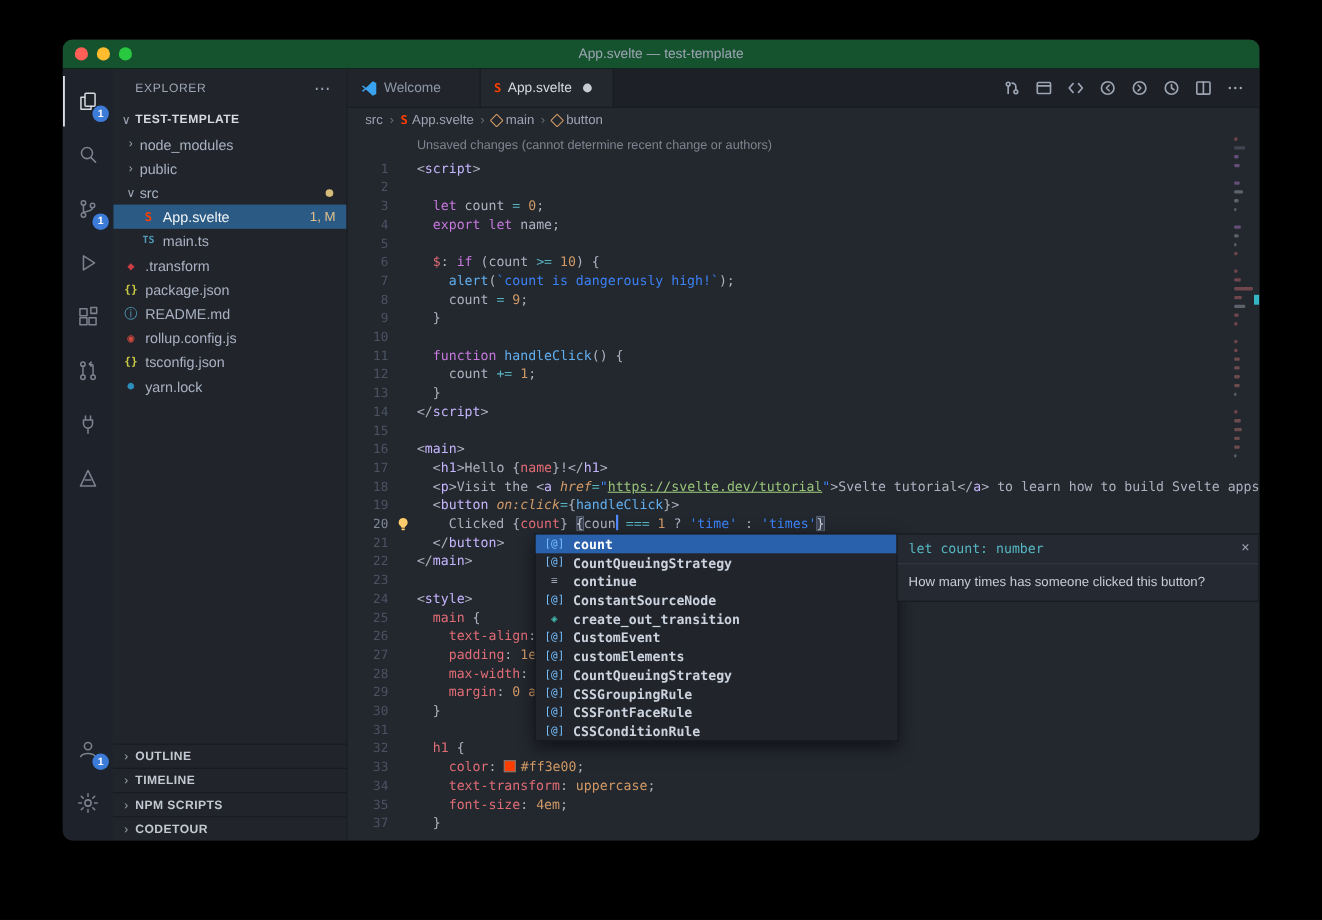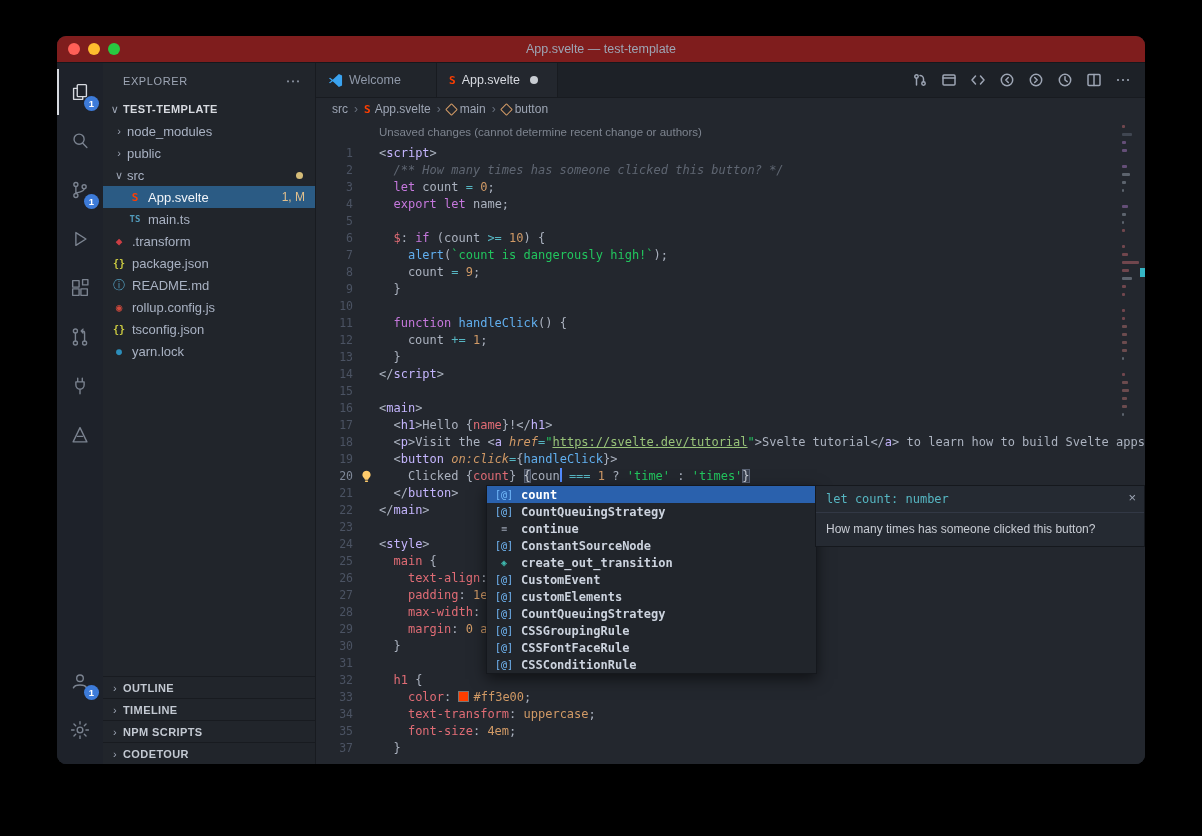--- a/index.html
+++ b/index.html
@@ -1,20 +1,20 @@
 <!DOCTYPE html>
 <html><head>
 <meta charset="utf-8">
 <style>
   html,body{margin:0;padding:0;width:1202px;height:836px;background:#000;overflow:hidden;
     font-family:"Liberation Sans",sans-serif;-webkit-font-smoothing:antialiased;}
   .window{position:absolute;left:57px;top:36px;width:1088px;height:728px;background:#23272e;
     border-radius:9px;overflow:hidden;box-shadow:0 30px 80px rgba(0,0,0,.75);font-size:13px;color:#9da5b4;}
   
-  .titlebar{height:26px;background:#7f1d1d;border-bottom:1px solid #15181d;display:flex;align-items:center;position:relative;}
+  .titlebar{height:26px;background:#14532d;border-bottom:1px solid #15181d;display:flex;align-items:center;position:relative;}
   .traffic{position:absolute;left:11px;top:7px;display:flex;gap:8px;}
   .tl{width:12px;height:12px;border-radius:50%;}
   .tl.red{background:#ff5f57}.tl.yellow{background:#febc2e}.tl.green{background:#28c840}
   .wtitle{flex:1;text-align:center;font-size:12.5px;color:#9da5b4;}
   .mainrow{display:flex;height:calc(100% - 27px);}
   
   .activitybar{width:46px;background:#1e222a;display:flex;flex-direction:column;justify-content:space-between;
     padding:6px 0 8px;flex:none;}
   .ab-item{width:46px;height:46px;margin-bottom:3px;display:flex;align-items:center;justify-content:center;
     color:#7b8390;position:relative;cursor:pointer;}
@@ -57,21 +57,21 @@
   
   .code-viewport{flex:1;position:relative;overflow:hidden;font-family:"DejaVu Sans Mono",monospace;font-size:12px;}
   .notice{height:25px;line-height:25px;padding-left:63px;font-family:"Liberation Sans",sans-serif;
     font-size:11.5px;color:#7d848f;}
   .code-line{display:flex;height:17px;line-height:17px;white-space:pre;}
   .ln{width:37px;flex:none;text-align:right;color:#4b5363;font-size:11.5px;}
   .ln.active{color:#7f8899;}
   .gslot{width:26px;flex:none;position:relative;}
   .gslot svg{position:absolute;left:7px;top:2px;}
   .tok-line{white-space:pre;color:#abb2bf;}
-  .tk-pl{color:#abb2bf}.tk-tag{color:#c4b5fd}.tk-kw{color:#c678dd}.tk-str{color:#22c55e}
+  .tk-pl{color:#abb2bf}.tk-tag{color:#c4b5fd}.tk-kw{color:#c678dd}.tk-str{color:#3b82f6}
   .tk-url{color:#98c379;text-decoration:underline}.tk-fn{color:#61afef}.tk-num{color:#d19a66}
   .tk-attr{color:#d19a66;font-style:italic}.tk-cmt{color:#5f6672;font-style:italic}
   .tk-op{color:#56b6c2}.tk-var{color:#e06c75}.tk-prop{color:#e06c75}.tk-val{color:#d19a66}.tk-sel{color:#e06c75}
   .tk-err{color:#abb2bf;text-decoration-style:wavy;text-decoration-color:#e45649;text-underline-offset:2px;}
   .tk-mb{color:#c8cdd5;box-shadow:inset 0 0 0 1px #5a6375;background:#3a4150;}
   .cursor{display:inline-block;width:2px;height:14px;background:#528bff;vertical-align:-2px;}
   .swatch{display:inline-block;width:9px;height:9px;border:1px solid #777;margin-right:4px;vertical-align:-1px;}
   .minimap{position:absolute;top:2px;right:6px;width:17px;}
   .mm-line{height:8px;display:flex;align-items:center;}
   .mm-bar{height:3px;border-radius:1px;opacity:.55;}
@@ -344,21 +344,21 @@
           <span class="bc-sep">›</span>
           <span class="bc-item">
             <span class="bc-sym"></span>
             <span>button</span>
           </span>
         </div>
       <div class="code-viewport">
         <div class="notice">Unsaved changes (cannot determine recent change or authors)</div>
         <div id="code">
             <div class="code-line"><span class="ln">1</span><span class="gslot"></span><span class="tok-line"><span class="tk-pl">&lt;</span><span class="tk-tag">script</span><span class="tk-pl">&gt;</span></span></div>
-            <div class="code-line"><span class="ln">2</span><span class="gslot"></span><span class="tok-line"><span class="tk-pl">  </span><span class="tk-cmt">/** How many times has someone clicked this button? */</span></span></div>
+            <div class="code-line"><span class="ln">2</span><span class="gslot"></span></div>
             <div class="code-line"><span class="ln">3</span><span class="gslot"></span><span class="tok-line"><span class="tk-pl">  </span><span class="tk-kw">let</span><span class="tk-pl"> count </span><span class="tk-op">=</span><span class="tk-pl"> </span><span class="tk-num">0</span><span class="tk-pl">;</span></span></div>
             <div class="code-line"><span class="ln">4</span><span class="gslot"></span><span class="tok-line"><span class="tk-pl">  </span><span class="tk-kw">export</span><span class="tk-pl"> </span><span class="tk-kw">let</span><span class="tk-pl"> name;</span></span></div>
             <div class="code-line"><span class="ln">5</span><span class="gslot"></span><span class="tok-line"></span></div>
             <div class="code-line"><span class="ln">6</span><span class="gslot"></span><span class="tok-line"><span class="tk-pl">  </span><span class="tk-var">$</span><span class="tk-pl">: </span><span class="tk-kw">if</span><span class="tk-pl"> (count </span><span class="tk-op">&gt;=</span><span class="tk-pl"> </span><span class="tk-num">10</span><span class="tk-pl">) {</span></span></div>
             <div class="code-line"><span class="ln">7</span><span class="gslot"></span><span class="tok-line"><span class="tk-pl">    </span><span class="tk-fn">alert</span><span class="tk-pl">(</span><span class="tk-str">`count is dangerously high!`</span><span class="tk-pl">);</span></span></div>
             <div class="code-line"><span class="ln">8</span><span class="gslot"></span><span class="tok-line"><span class="tk-pl">    count </span><span class="tk-op">=</span><span class="tk-pl"> </span><span class="tk-num">9</span><span class="tk-pl">;</span></span></div>
             <div class="code-line"><span class="ln">9</span><span class="gslot"></span><span class="tok-line"><span class="tk-pl">  }</span></span></div>
             <div class="code-line"><span class="ln">10</span><span class="gslot"></span><span class="tok-line"></span></div>
             <div class="code-line"><span class="ln">11</span><span class="gslot"></span><span class="tok-line"><span class="tk-pl">  </span><span class="tk-kw">function</span><span class="tk-pl"> </span><span class="tk-fn">handleClick</span><span class="tk-pl">() {</span></span></div>
             <div class="code-line"><span class="ln">12</span><span class="gslot"></span><span class="tok-line"><span class="tk-pl">    count </span><span class="tk-op">+=</span><span class="tk-pl"> </span><span class="tk-num">1</span><span class="tk-pl">;</span></span></div>

